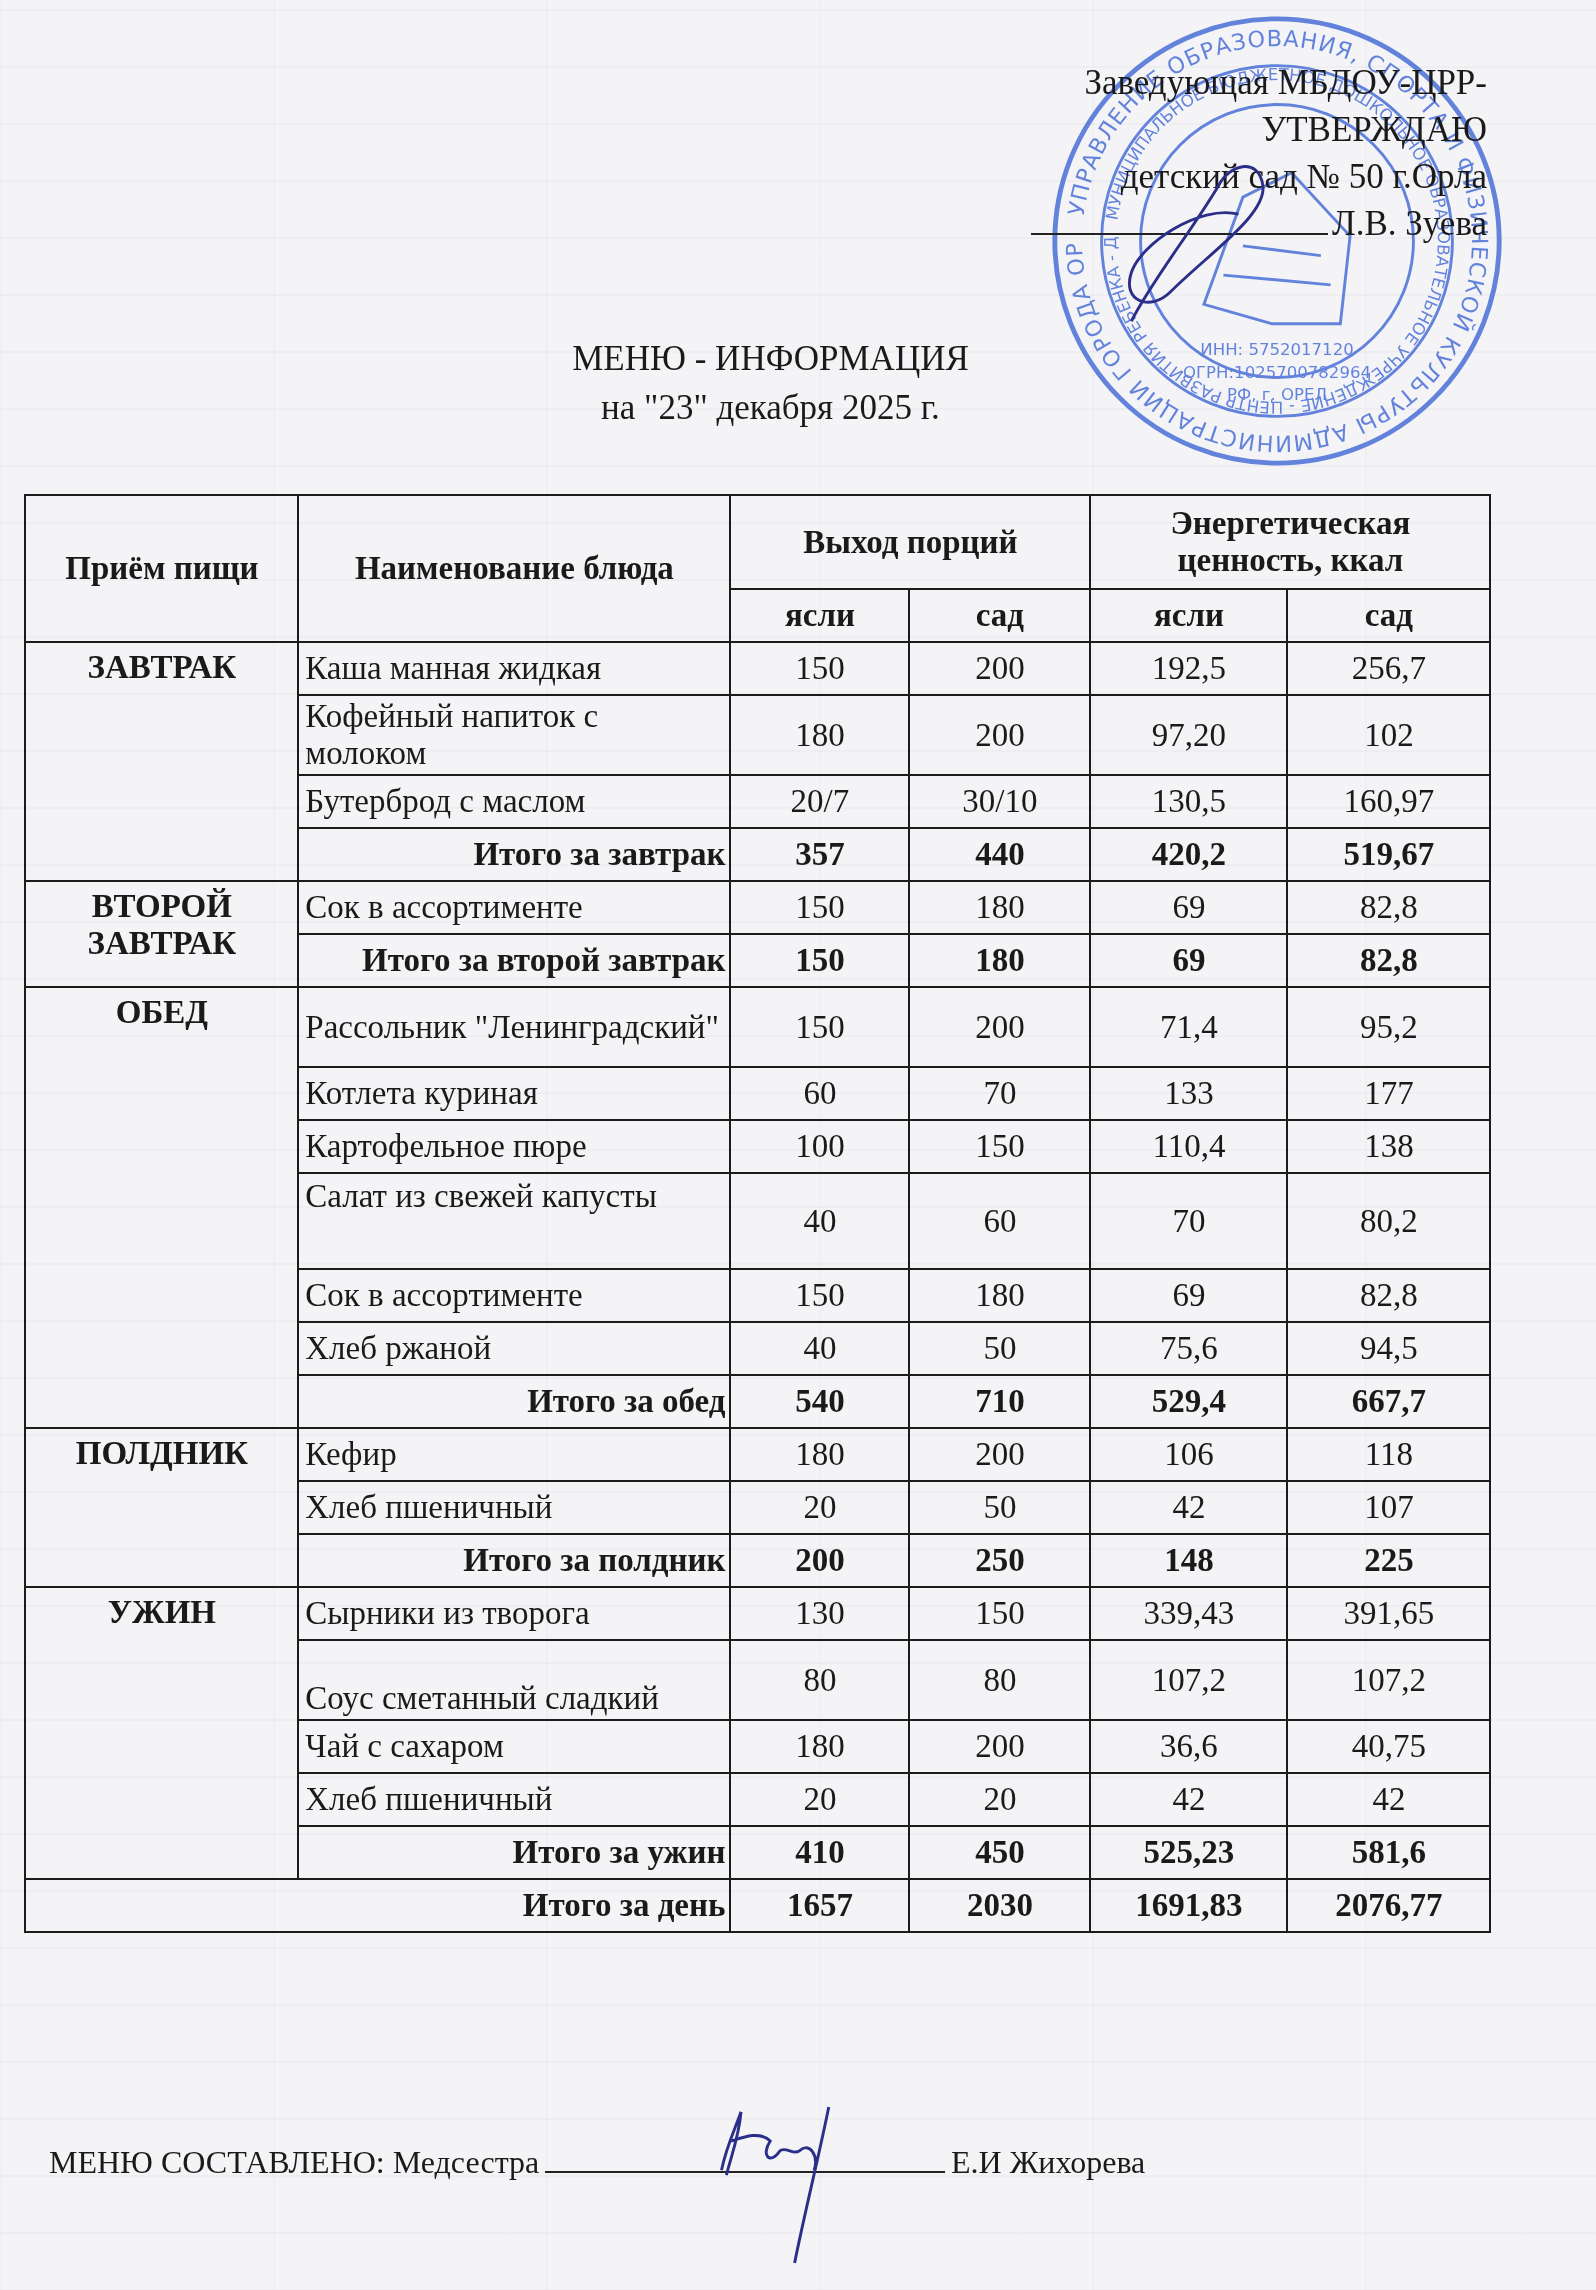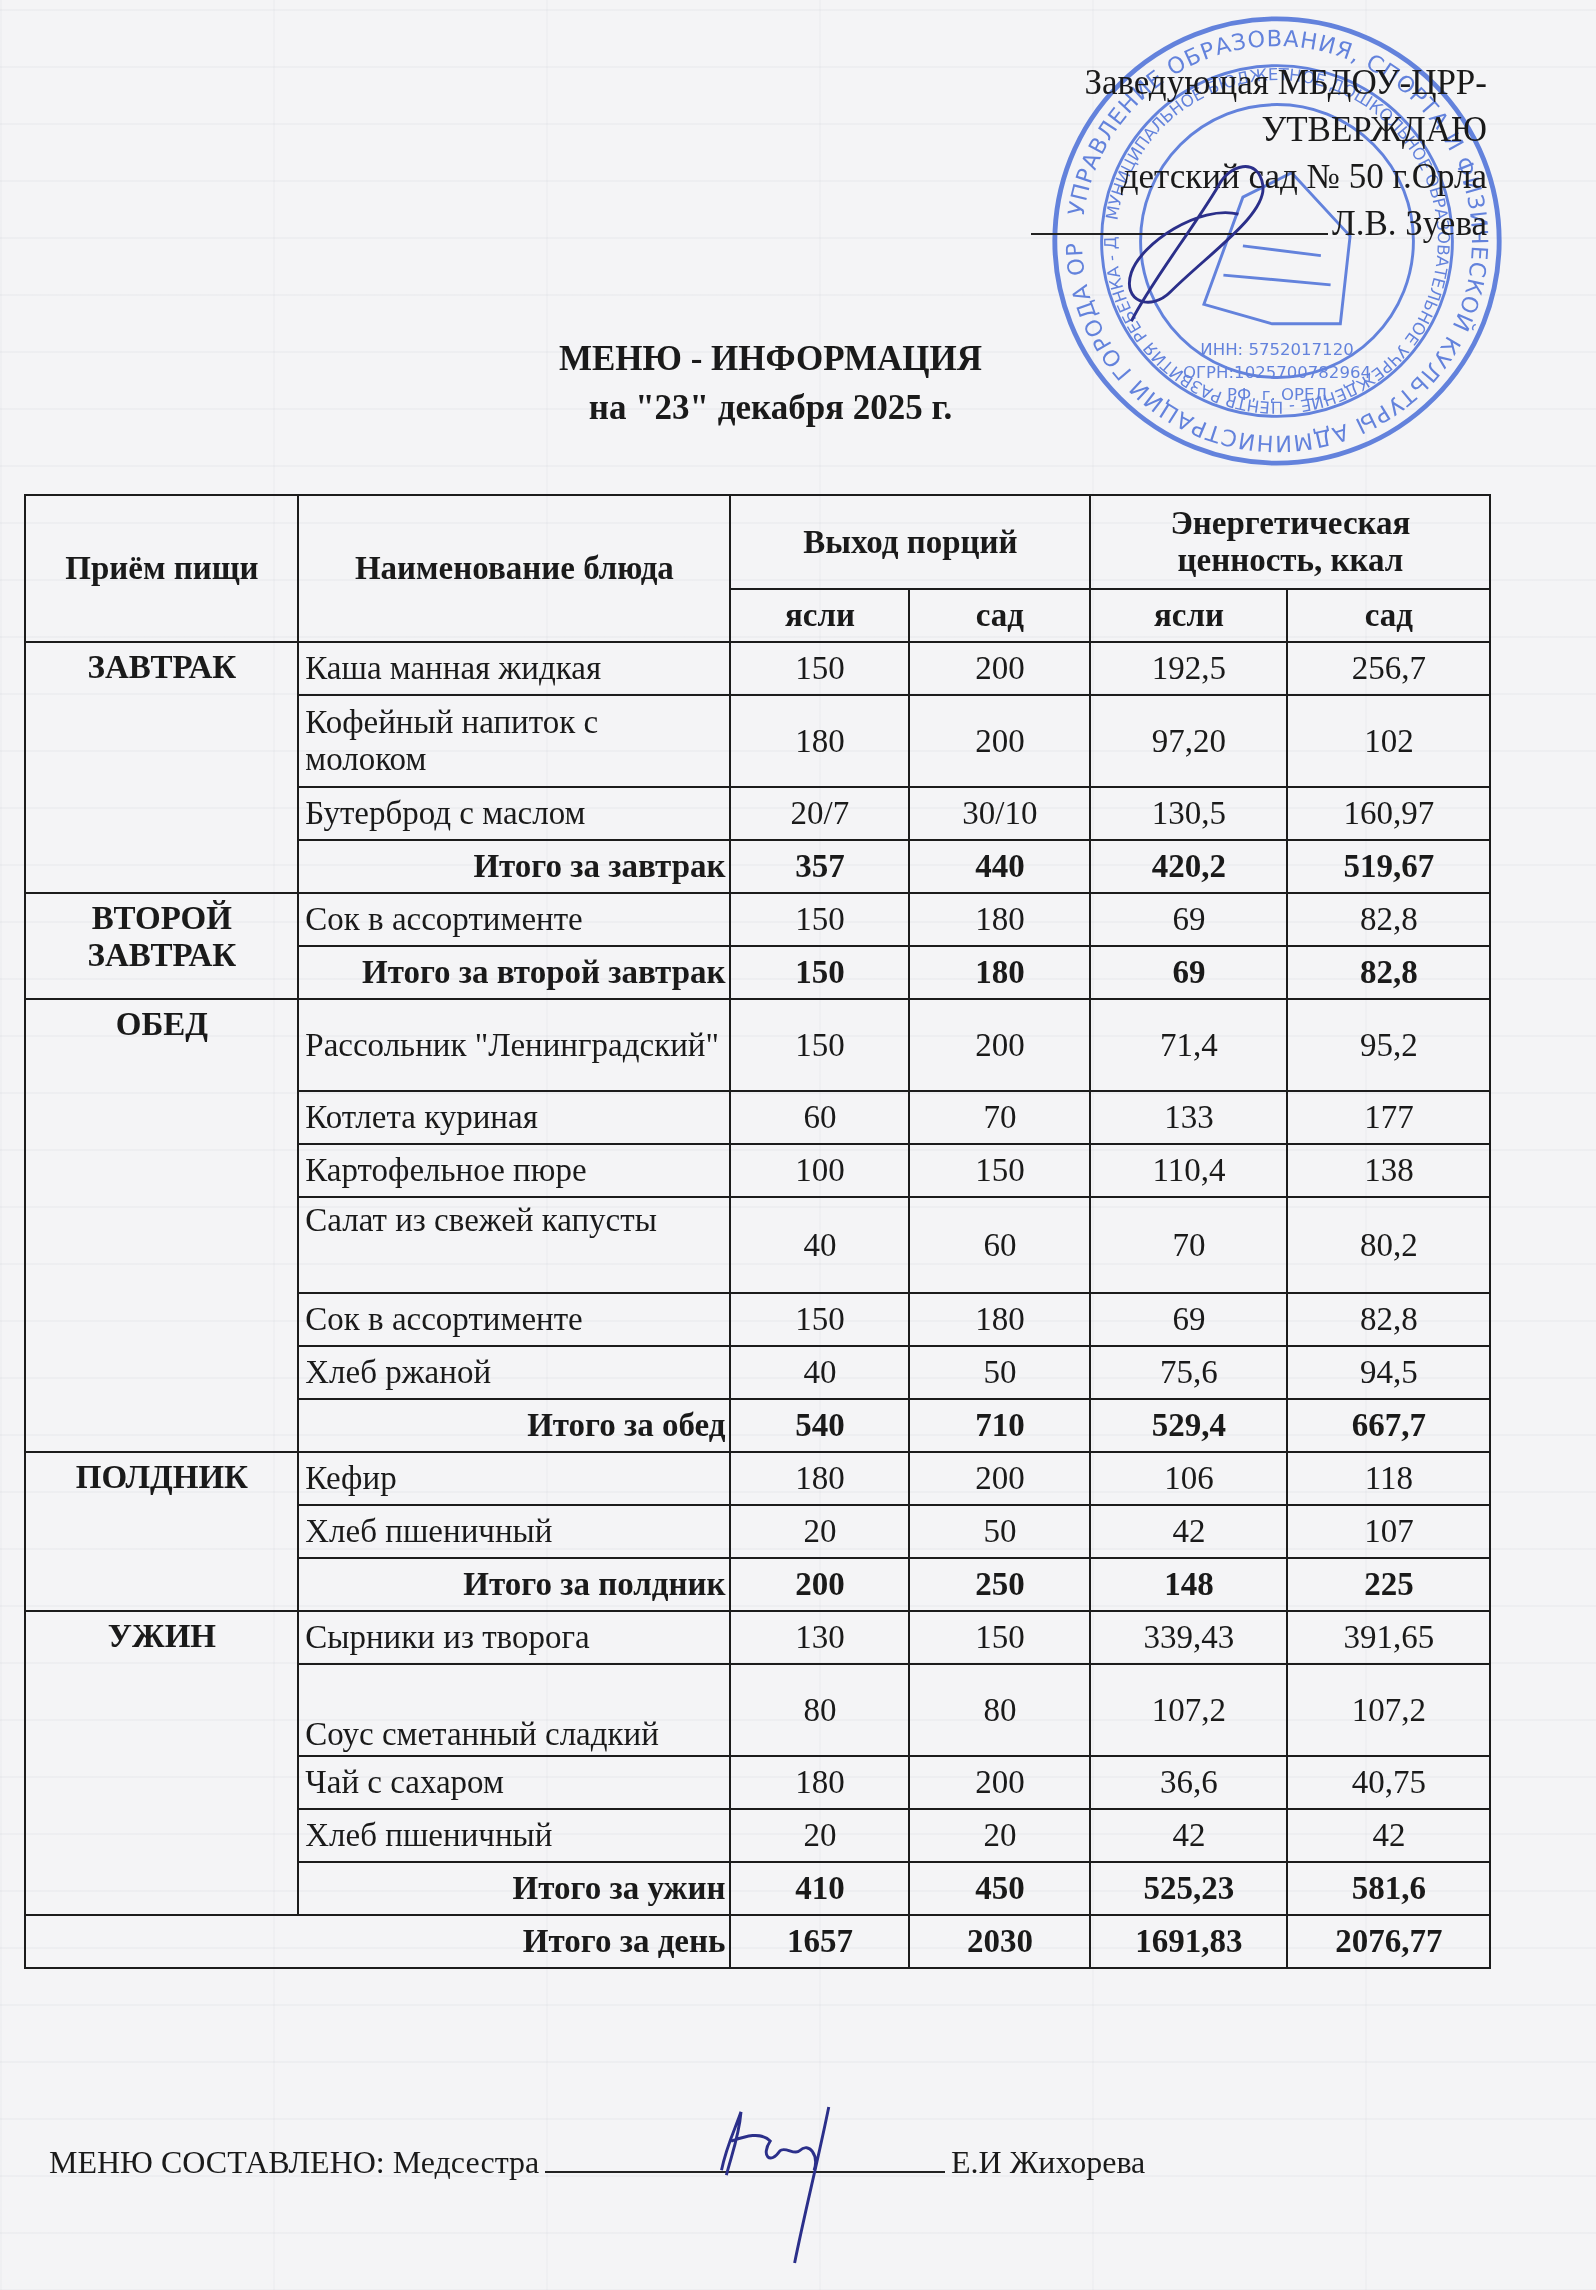--- a/index.html
+++ b/index.html
@@ -20,21 +20,21 @@
     display: inline-block; width: 297px; border-bottom: 2px solid #222;
     height: 29px; vertical-align: baseline; margin-right: 3.9px;
   }
   .stamp {
     position: absolute; left: 1048px; top: 11.7px; width: 458px; height: 458px;
     z-index: 2; opacity: 0.85;
   }
   .approve-sig { position: absolute; left: 1092px; top: 146px; width: 215px; height: 185px; z-index: 4; }
   .title {
     position: absolute; left: 0; width: 1541px; text-align: center;
-    font-weight: bold; font-size: 35px; line-height: 45px;
+    font-weight: normal; font-size: 35px; line-height: 45px;
   }
   .title.t1 { top: 336px; }
   .title.t2 { top: 385px; }
 
   table.menu {
     position: absolute; left: 24.4px; top: 494px; width: 1466px;
     border-collapse: collapse; table-layout: fixed;
     font-size: 33px;
   }
   table.menu td, table.menu th {
@@ -43,21 +43,21 @@
   }
   table.menu th { font-weight: bold; text-align: center; }
   .hdr1 th { height: 92px; vertical-align: top; padding-top: 5.9px; }
   .hdr2 th { height: 51px; }
   .meal { font-weight: bold; text-align: center; vertical-align: top !important; padding-top: 5.9px !important; margin-top: 36px; }
   .dish { text-align: left; margin-top: 45px; }
   .num { text-align: center; }
   .total td { font-weight: bold; }
   .total .dish { text-align: right; padding-right: 3.9px; padding-left: 35px; }
   .r1 { height: 53px; }
-  .r2 { height: 92px; }
+  .r2 { height: 80px; }
   .r3 { height: 96px; }
 
   .footer {
     position: absolute; left: 49px; top: 2144px; font-size: 32px; white-space: nowrap; text-align: right;
   }
   .footer .sig-line {
     display: inline-block; width: 400px; border-bottom: 2px solid #222;
     height: 27px; margin: 0 5.9px; vertical-align: baseline;
   }
   .footer-sig { position: absolute; left: 702px; top: 2097px; width: 195px; height: 171px; }

